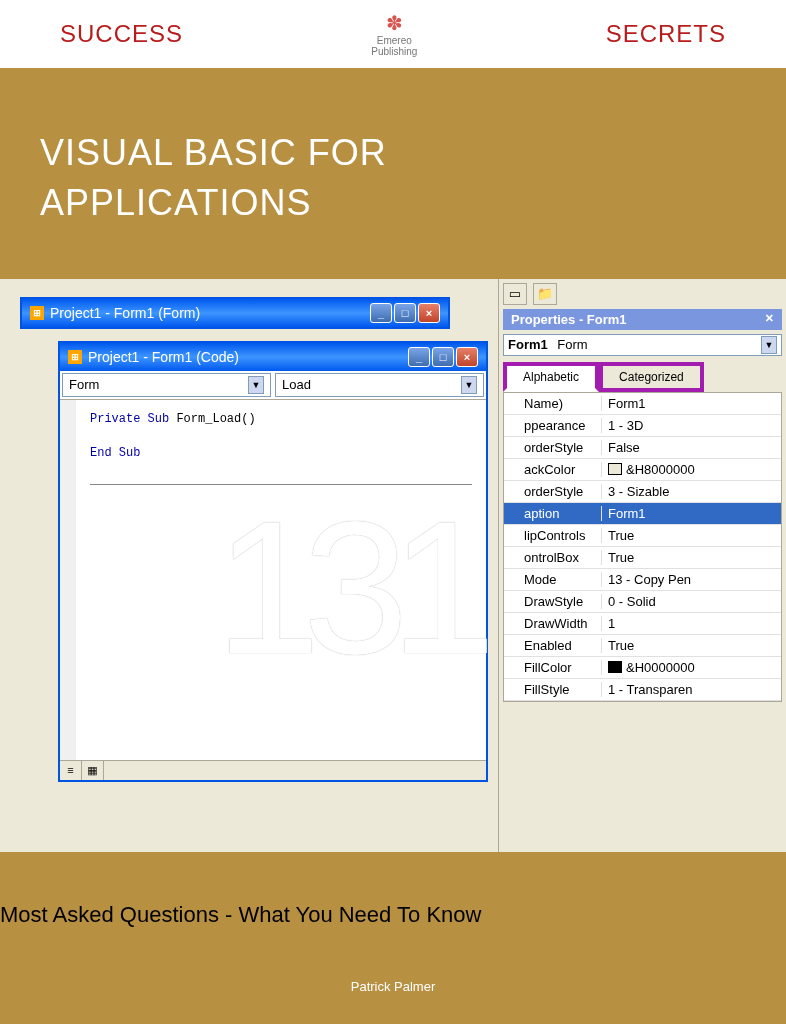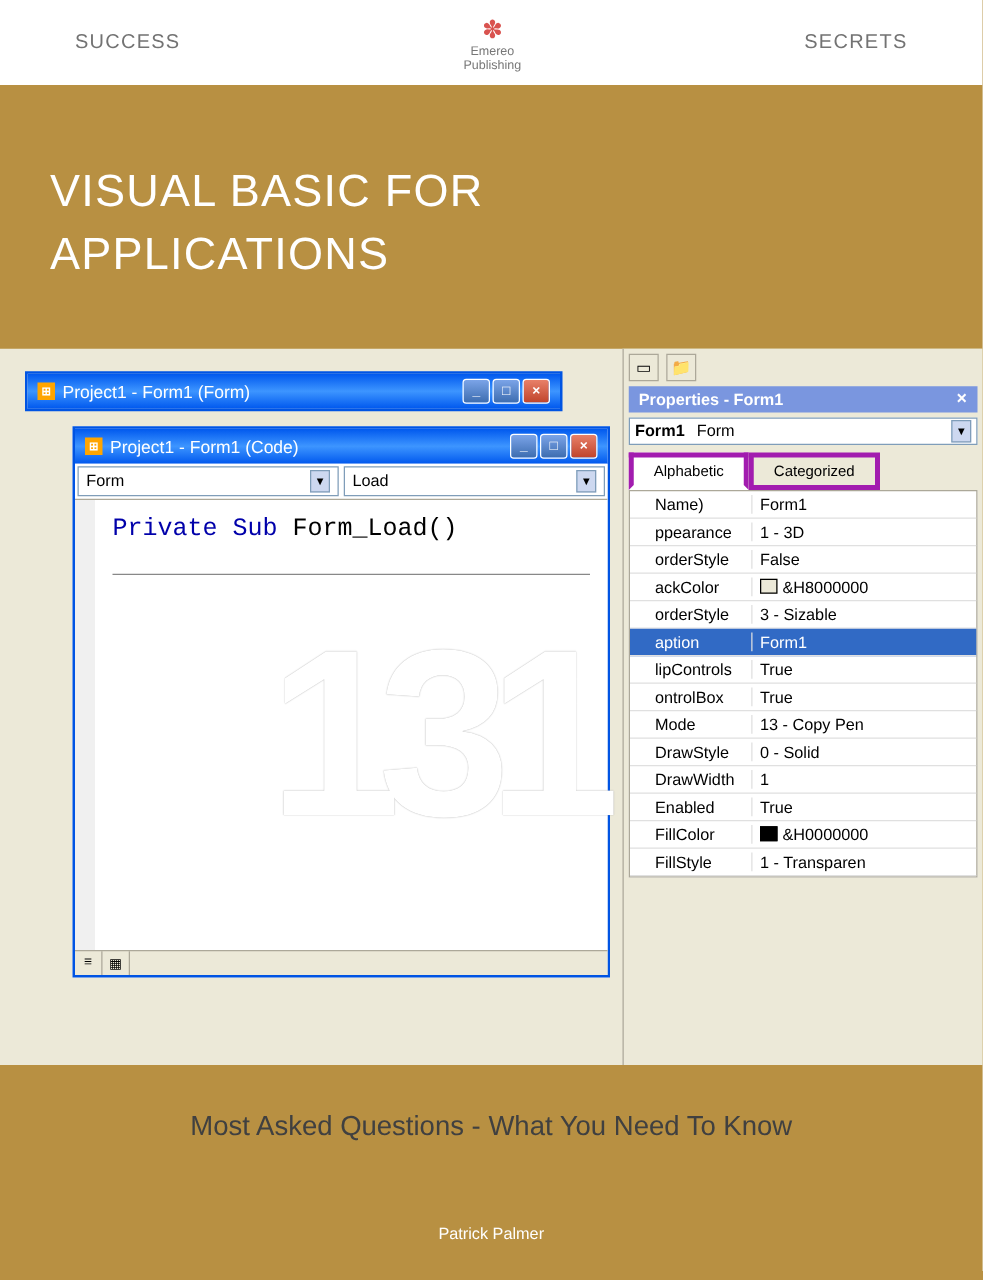--- a/index.html
+++ b/index.html
@@ -1,35 +1,35 @@
 <!DOCTYPE html>
 <html><head>
 <meta charset="utf-8">
 <style>
 *{margin:0;padding:0;box-sizing:border-box}
 body{font-family:Arial,sans-serif;width:786px;height:1024px;background:#b89042;position:relative;overflow:hidden}
 .header{height:68px;background:#fff;display:flex;align-items:center;justify-content:space-between;padding:0 60px}
-.header-text{font-size:16px;letter-spacing:1px;color:#737373}
+.header-text{font-size:24px;letter-spacing:1px;color:#b91c1c}
 .logo{display:flex;flex-direction:column;align-items:center;color:#777;font-size:10px}
 .logo-star{color:#d9534f;font-size:20px}
 .title-section{padding:60px 40px 50px;text-align:left}
 .title-section h1{font-size:36px;font-weight:400;color:#fff;letter-spacing:1px;line-height:1.4}
 .screenshot{position:relative;height:573px;background:#ece9d8;margin:0;display:flex}
 .left-panel{width:498px;position:relative}
 .form-window{position:absolute;left:20px;top:18px;width:430px;border:2px solid #0054e3}
 .form-title{background:linear-gradient(to bottom,#0058ee,#3d95ff,#0058ee);color:#fff;padding:4px 8px;display:flex;align-items:center;font-size:14px}
 .form-title .spacer{flex:1}
 .win-btn{width:22px;height:20px;margin-left:2px;background:linear-gradient(to bottom,#7ba4e8,#3d6db0);border:1px solid #fff;border-radius:3px;display:flex;align-items:center;justify-content:center;font-size:11px;color:#fff;font-weight:bold}
 .win-btn.close{background:linear-gradient(to bottom,#e88068,#c0442c)}
 .vb-icon{width:14px;height:14px;background:#ffa500;margin-right:6px;display:flex;align-items:center;justify-content:center;font-size:9px;color:#fff;font-weight:bold}
 .code-window{position:absolute;left:58px;top:62px;width:430px;border:2px solid #0054e3;background:#fff;z-index:2}
 .code-toolbar{display:flex;background:#fff;padding:2px;gap:4px;border-bottom:1px solid #aca899}
 .dropdown{flex:1;height:24px;border:1px solid #7f9db9;display:flex;align-items:center;padding:0 6px;font-size:13px;justify-content:space-between;background:#fff}
 .dropdown-arrow{width:16px;height:18px;background:#cdd8f0;border:1px solid #7f9db9;display:flex;align-items:center;justify-content:center;font-size:9px}
-.code-area{background:#fff;padding:12px 14px;font-family:'Courier New',monospace;font-size:20px;height:360px;position:relative;border-left:16px solid #f0f0f0}
+.code-area{background:#fff;padding:12px 14px;font-family:'Courier New',monospace;font-size:12px;height:360px;position:relative;border-left:16px solid #f0f0f0}
 .code-line{margin-bottom:4px}
 .kw{color:#0000aa}
 .hline{border:0;border-top:1px solid #888;margin-top:24px}
 .code-bottom{display:flex;height:20px;border-top:1px solid #aca899;background:#ece9d8}
 .code-bottom-btn{width:22px;border-right:1px solid #aca899;display:flex;align-items:center;justify-content:center;font-size:11px}
 .right-panel{flex:1;background:#ece9d8;border-left:1px solid #aca899}
 .panel-tabs{display:flex;padding:4px 4px 0;gap:6px}
 .panel-tab{width:24px;height:22px;border:1px solid #aca899;background:#ece9d8;display:flex;align-items:center;justify-content:center;font-size:13px}
 .prop-title{background:#7a96df;color:#fff;padding:3px 8px;font-size:13px;font-weight:bold;margin:4px 4px 0;display:flex;justify-content:space-between}
 .prop-close{font-size:11px}
@@ -37,22 +37,22 @@
 .object-select b{margin-right:6px}
 .prop-tabs{display:flex;margin:6px 4px 0;font-size:12px}
 .prop-tab{padding:4px 16px;border:4px solid #a21caf;background:#ece9d8}
 .prop-tab.active{background:#fff;border-bottom-color:#fff}
 .prop-grid{margin:0 4px;border:1px solid #aca899;background:#fff;font-size:13px}
 .prop-row{display:flex;height:22px;border-bottom:1px solid #e0e0e0;align-items:center}
 .prop-row.sel{background:#316ac5;color:#fff}
 .prop-key{width:98px;padding-left:20px;border-right:1px solid #e0e0e0;overflow:hidden;white-space:nowrap}
 .prop-val{flex:1;padding-left:6px;display:flex;align-items:center;gap:4px;overflow:hidden;white-space:nowrap}
 .swatch{width:14px;height:12px;border:1px solid #000}
-.big-number{position:absolute;left:215px;top:478px;font-size:190px;font-weight:700;color:#fff;letter-spacing:-18px;z-index:5;text-shadow:0 0 1px #999}
-.subtitle{position:absolute;bottom:110px;width:100%;text-align:center;font-size:22px;color:#404040}
+.big-number{position:absolute;left:215px;top:478px;font-size:190px;font-weight:400;color:#fff;letter-spacing:-18px;z-index:5;text-shadow:0 0 1px #999}
+.subtitle{position:absolute;bottom:96px;width:100%;text-align:left;font-size:22px;color:#000000}
 .author{position:absolute;bottom:30px;width:100%;text-align:center;font-size:13px;color:#fff}
 </style>
 </head>
 <body>
 
 <div class="header">
   <span class="header-text">SUCCESS</span>
   <div class="logo">
     <span class="logo-star">✽</span>
     <span>Emereo</span>
@@ -96,20 +96,23 @@
         </div>
         <div class="dropdown">
           <span>Load</span>
           <span class="dropdown-arrow">▼</span>
         </div>
       </div>
       <div class="code-area">
         <div class="code-line">
           <span class="kw">Private Sub</span><span> Form_Load()</span>
         </div>
+        <div class="code-line" style="margin-top:20px">
+          <span class="kw">End Sub</span>
+        </div>
         <hr class="hline">
       </div>
       <div class="code-bottom">
         <span class="code-bottom-btn">≡</span>
         <span class="code-bottom-btn">▦</span>
       </div>
     </div>
   </div>
   <div class="right-panel">
     <div class="panel-tabs">

